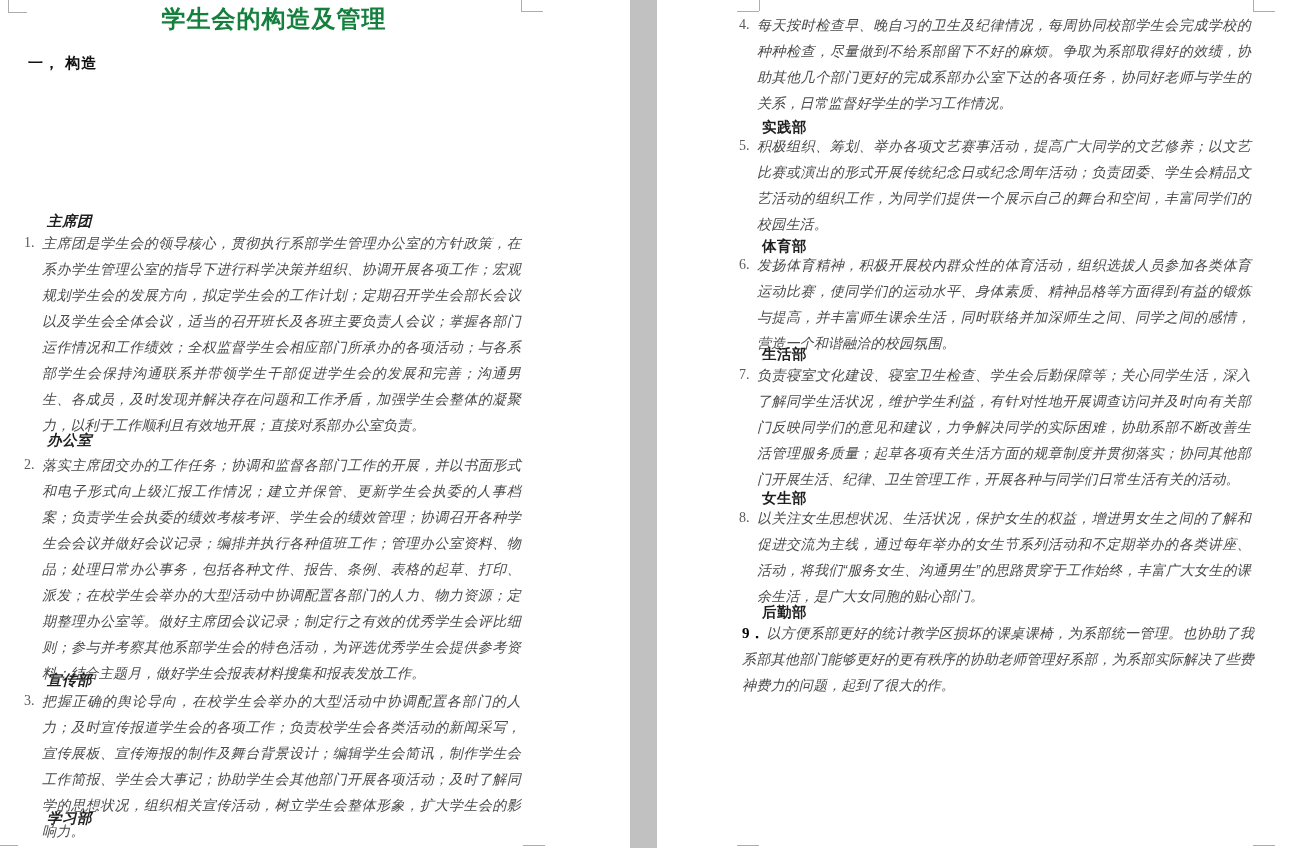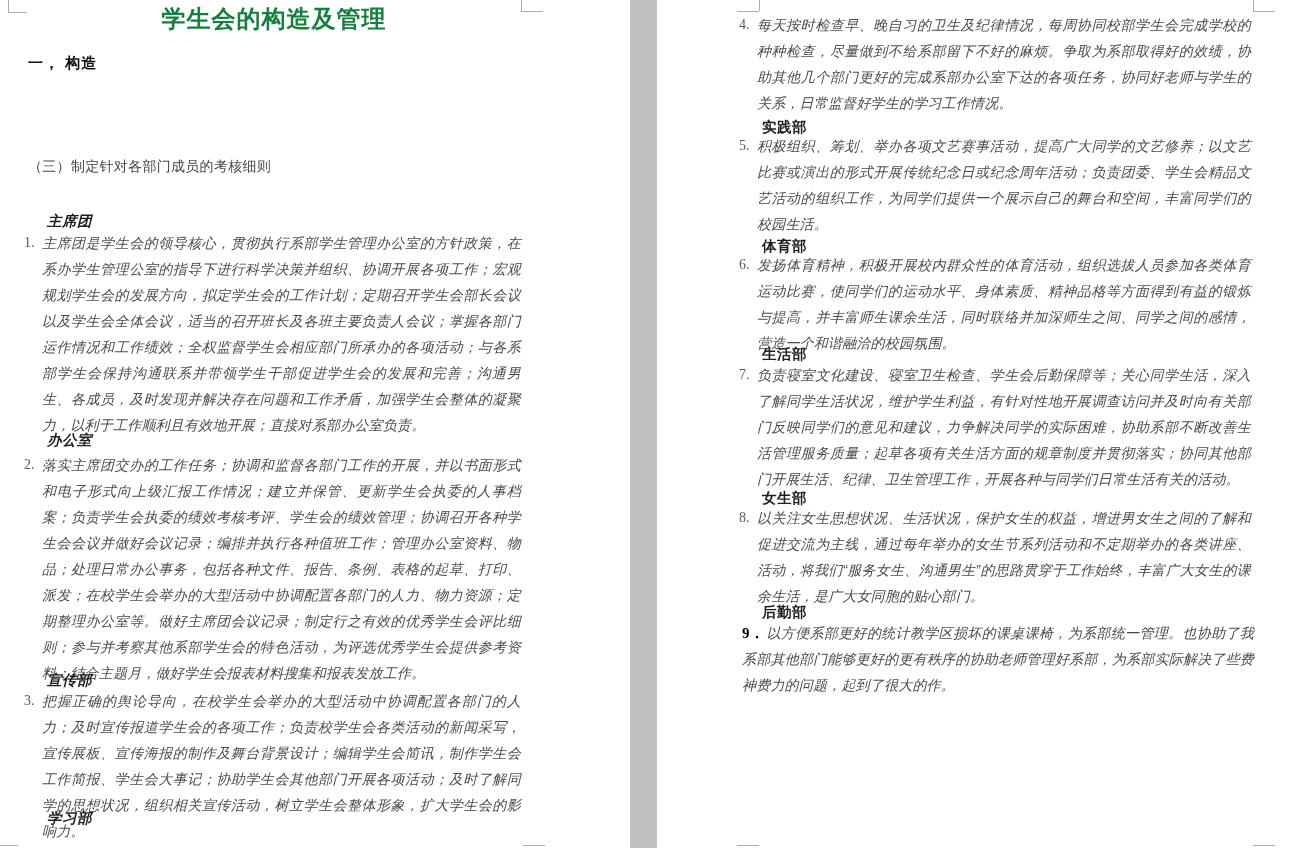--- a/index.html
+++ b/index.html
@@ -73,21 +73,20 @@
     <div class="mark" style="left:8px;top:0;width:1px;height:12px;"></div>
     <div class="mark" style="left:8px;top:12px;width:19px;height:1px;"></div>
     <div class="mark" style="left:521px;top:0;width:1px;height:11px;"></div>
     <div class="mark" style="left:521px;top:11px;width:22px;height:1px;"></div>
     <div class="mark" style="left:0;top:845px;width:18px;height:1px;"></div>
     <div class="mark" style="left:523px;top:845px;width:22px;height:1px;"></div>
 
     <div class="title">学生会的构造及管理</div>
     <div class="h1">一， 构造</div>
 
-    <div class="sub" style="top:156px">（三）制定针对各部门成员的考核细则</div>
 
     <div class="dept" style="top:211px">主席团</div>
     <div class="item" style="top:230px">
       <span class="num">1.</span>
       <span class="txt">主席团是学生会的领导核心，贯彻执行系部学生管理办公室的方针政策，在系办学生管理公室的指导下进行科学决策并组织、协调开展各项工作；宏观规划学生会的发展方向，拟定学生会的工作计划；定期召开学生会部长会议以及学生会全体会议，适当的召开班长及各班主要负责人会议；掌握各部门运作情况和工作绩效；全权监督学生会相应部门所承办的各项活动；与各系部学生会保持沟通联系并带领学生干部促进学生会的发展和完善；沟通男生、各成员，及时发现并解决存在问题和工作矛盾，加强学生会整体的凝聚力，以利于工作顺利且有效地开展；直接对系部办公室负责。</span>
     </div>
 
     <div class="dept" style="top:430px">办公室</div>
     <div class="item" style="top:452px">
       <span class="num">2.</span>

